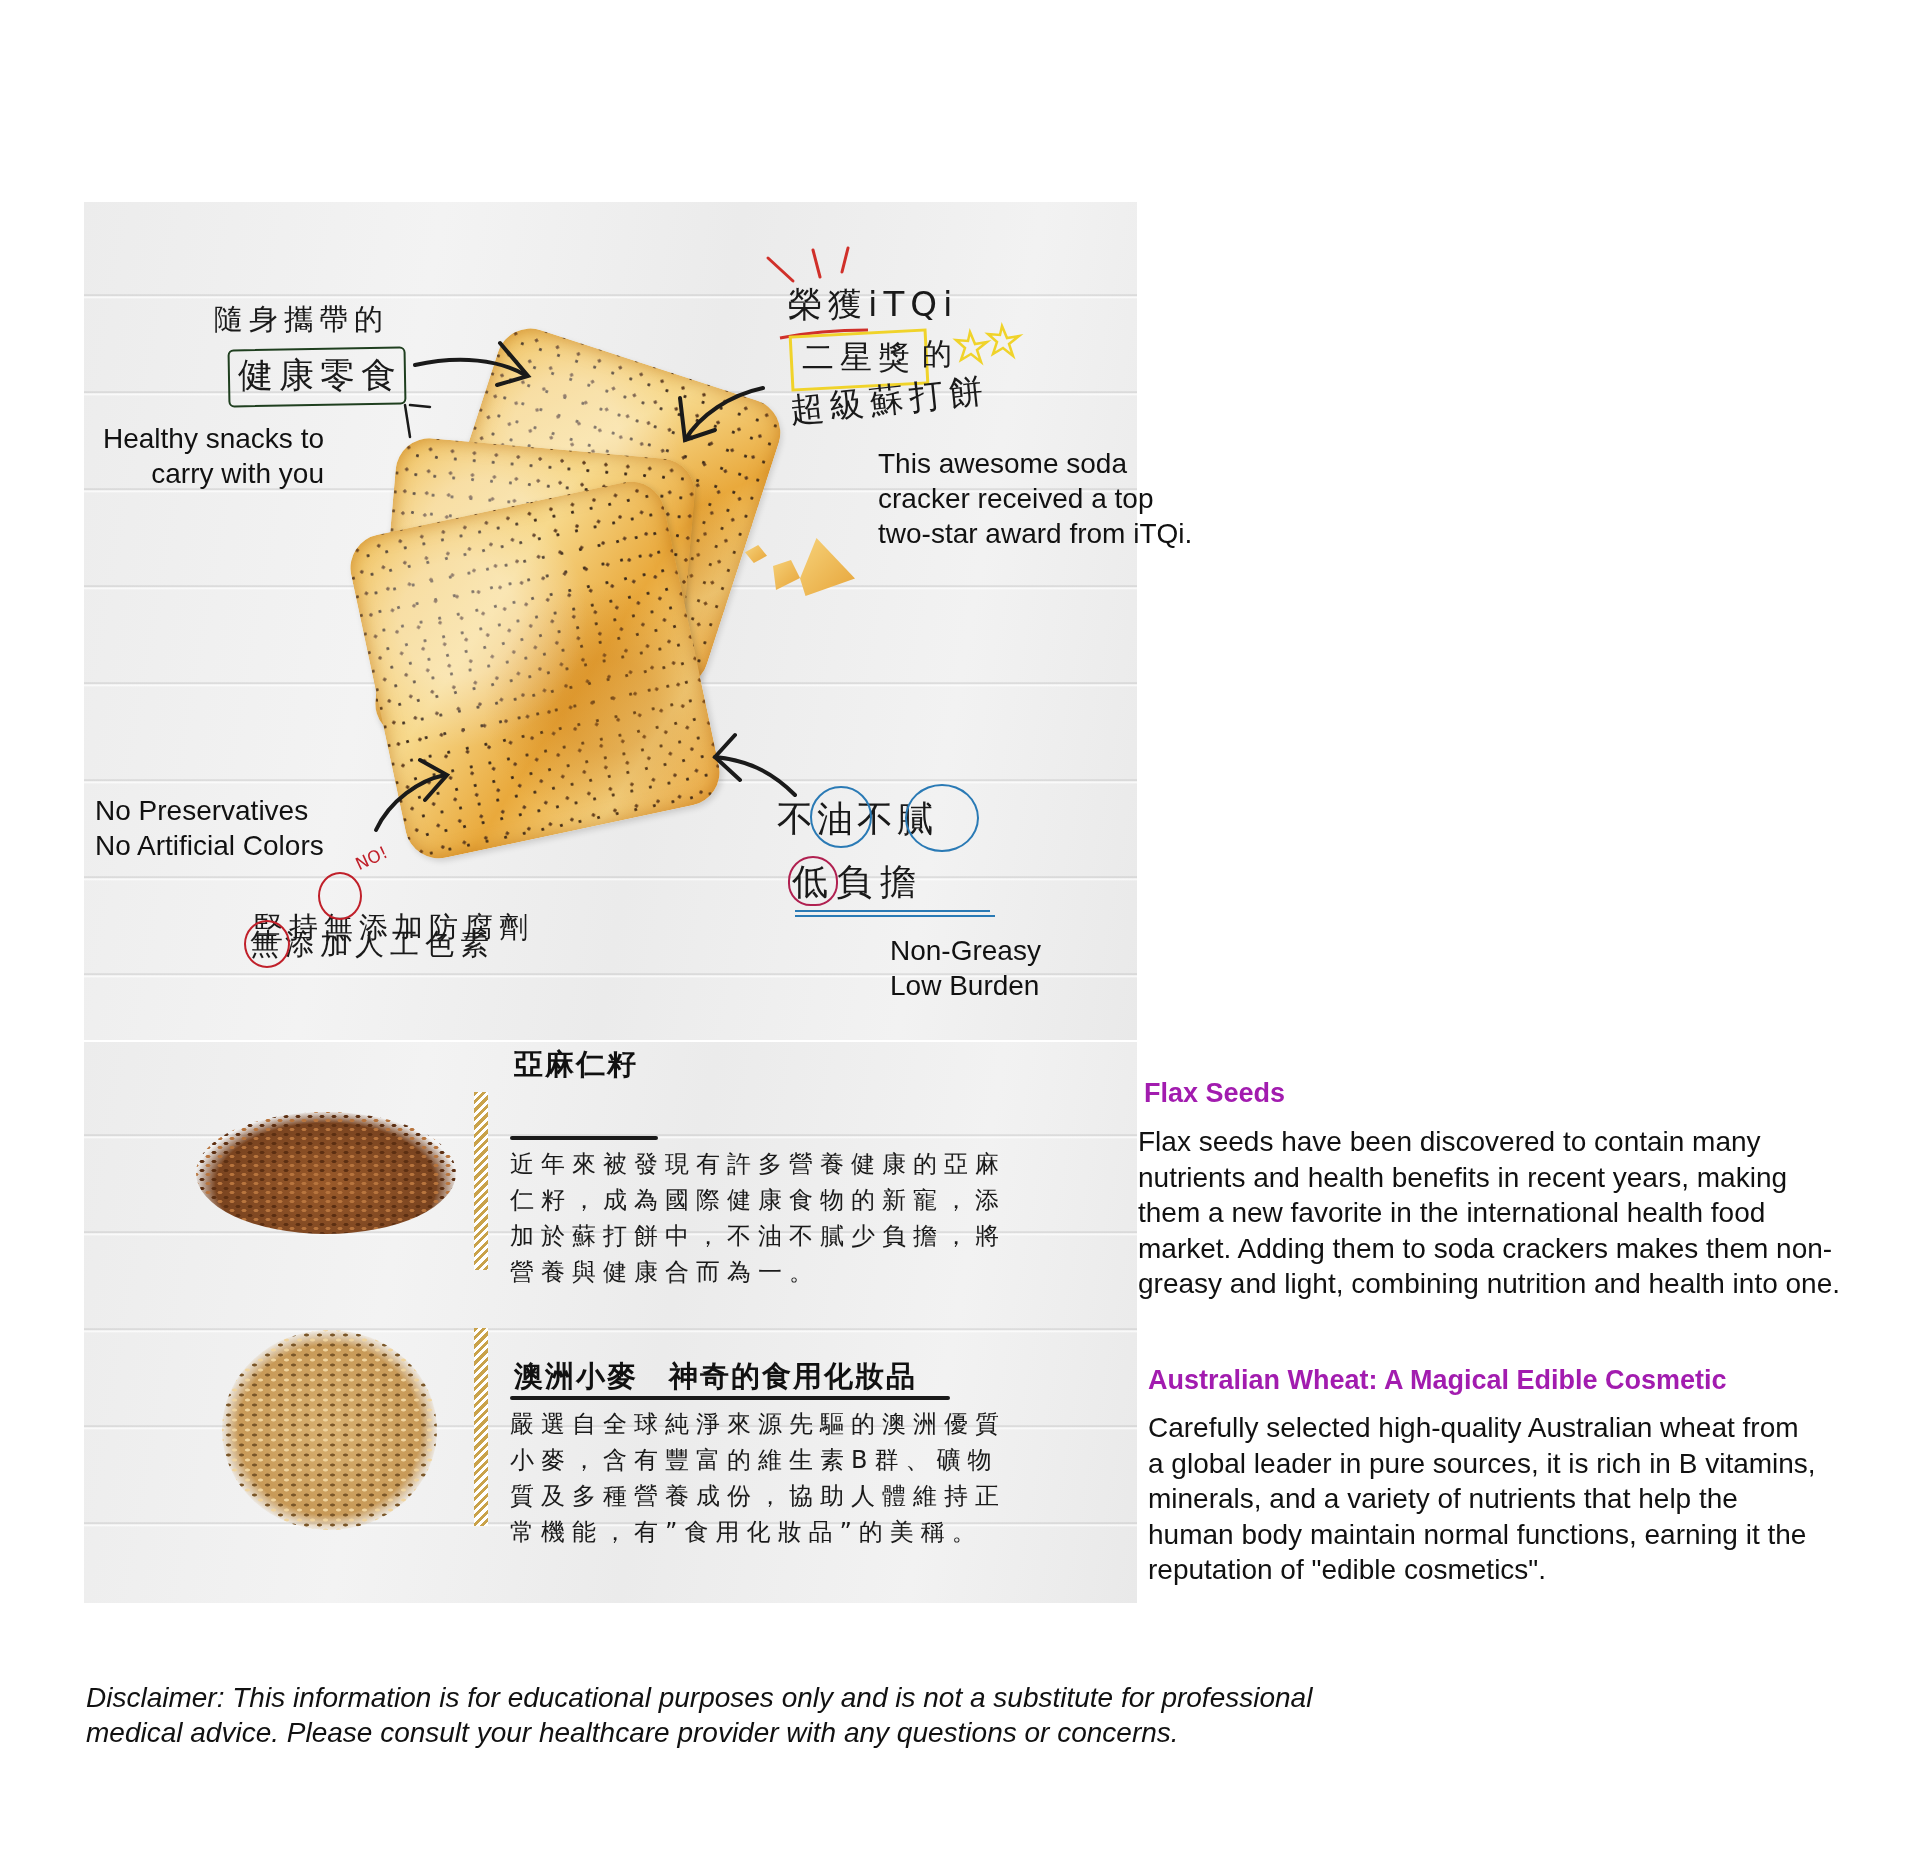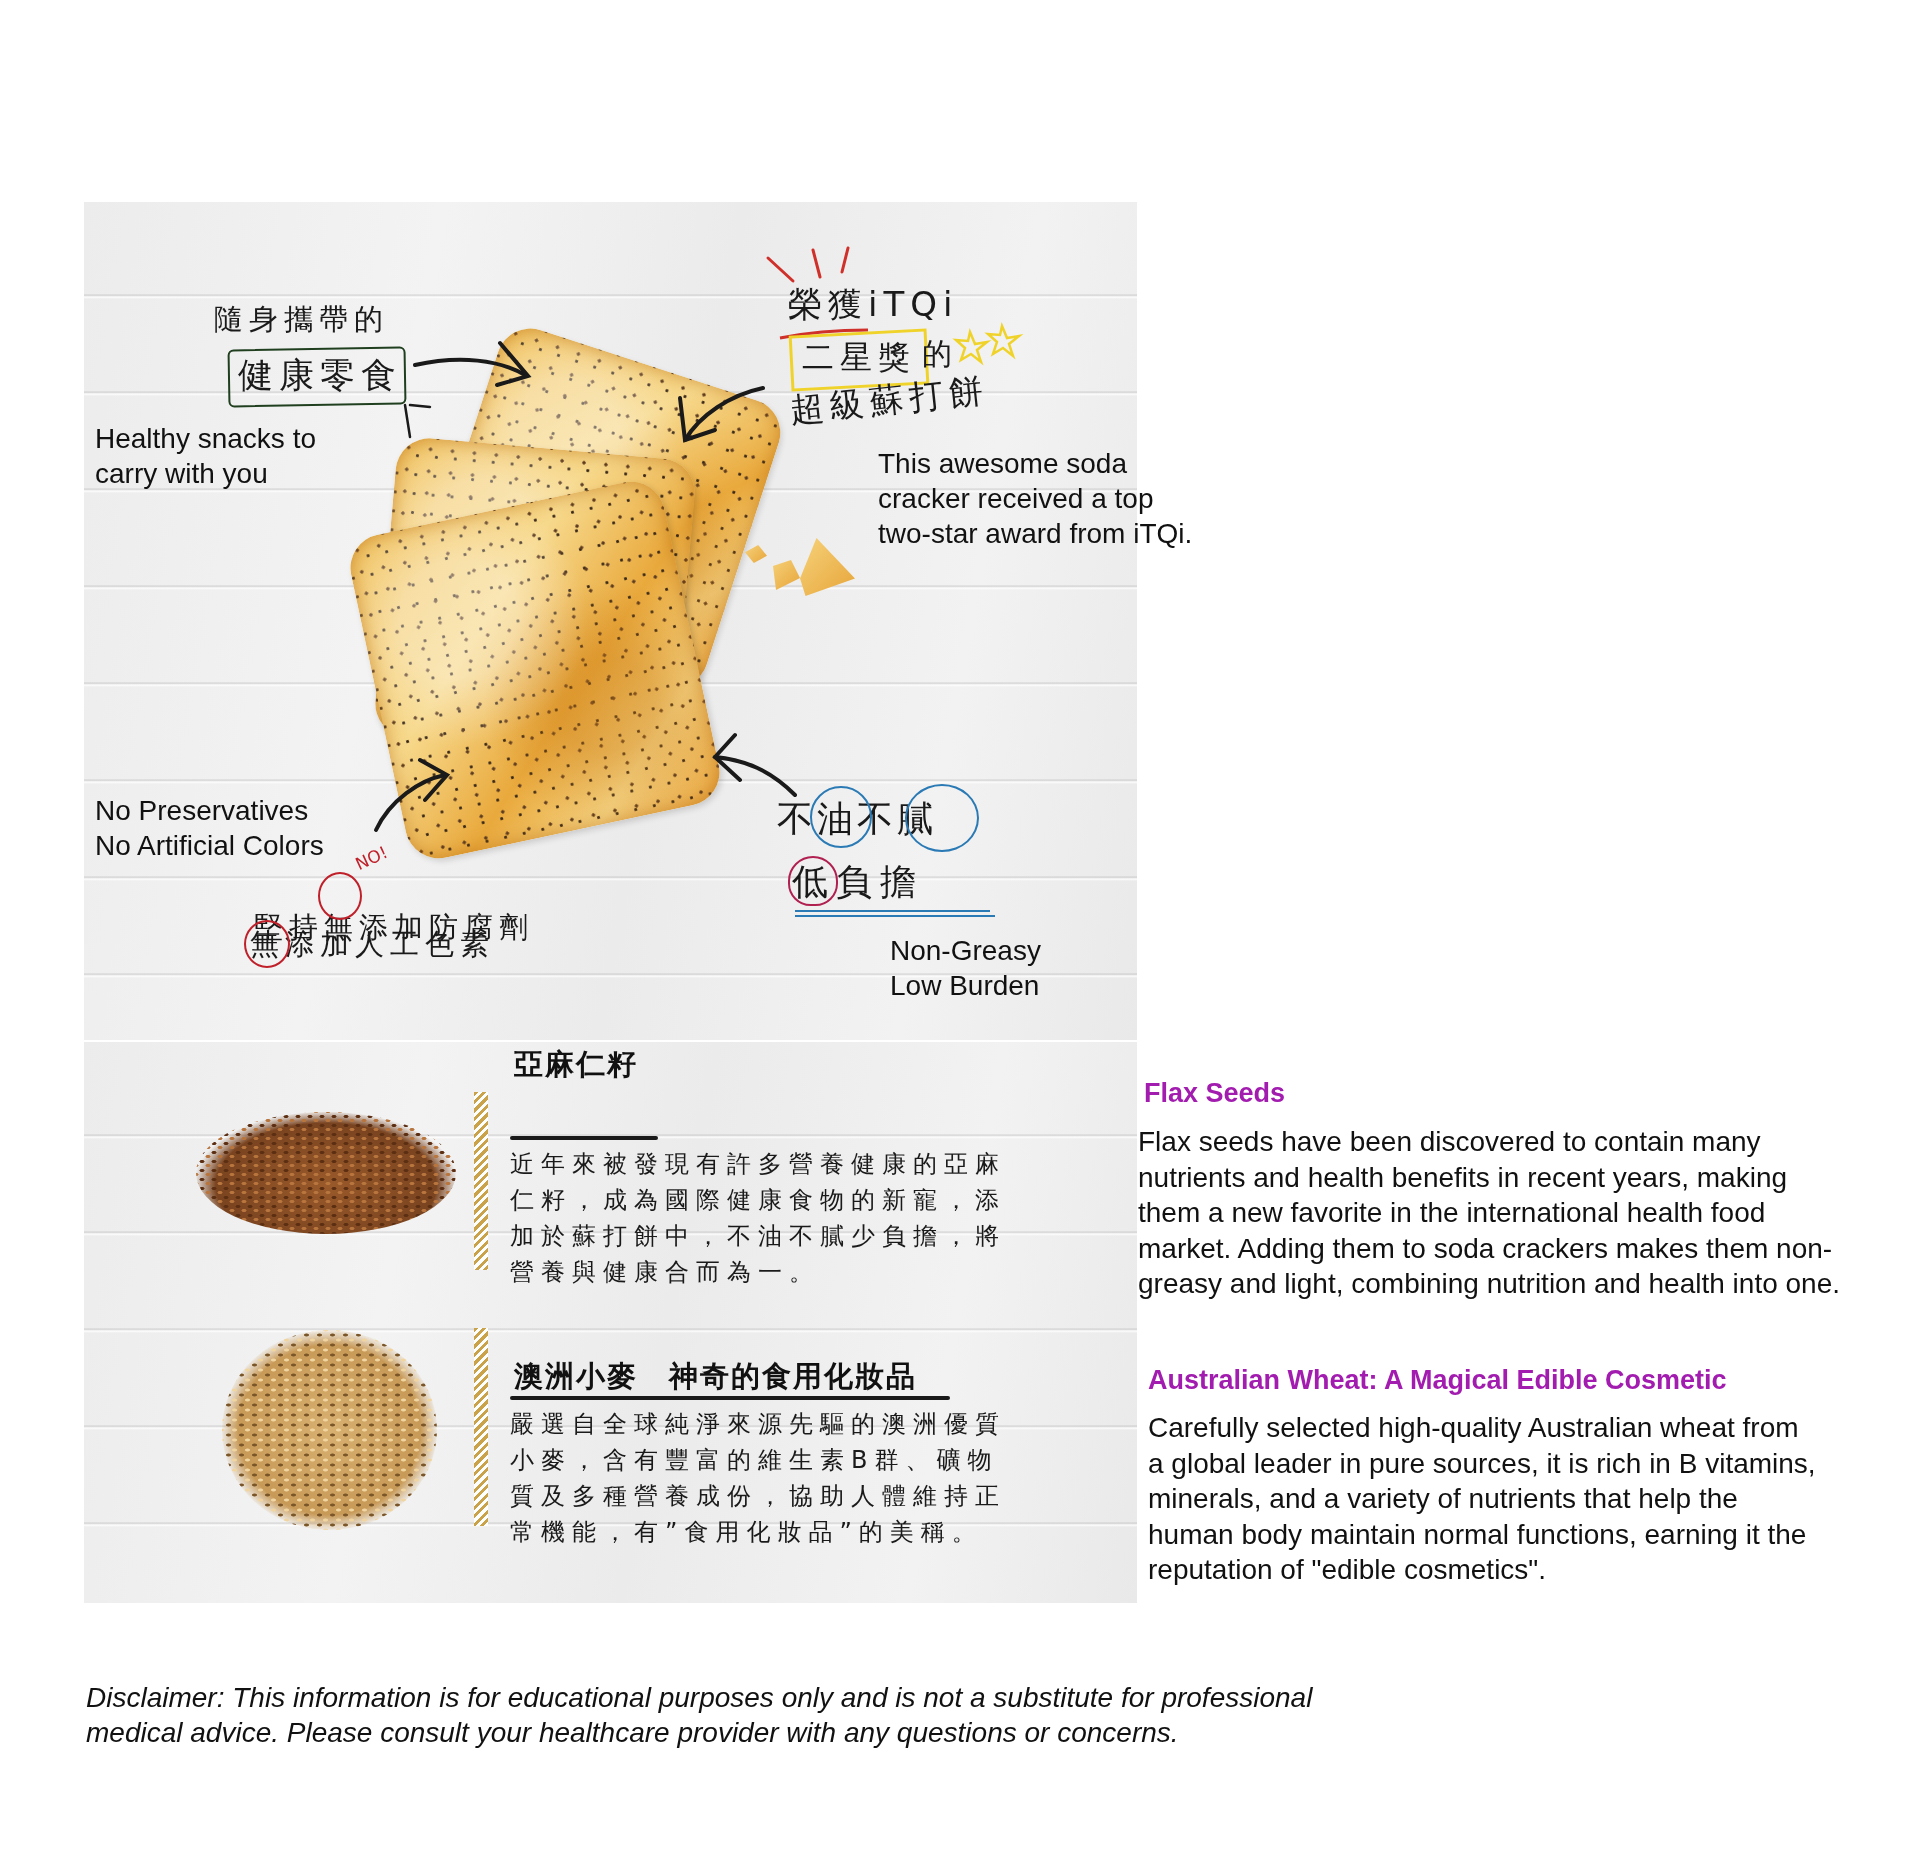--- a/index.html
+++ b/index.html
@@ -88,21 +88,21 @@
   </g>
   <g fill="none" stroke="#1a1a1a" stroke-width="2.5" stroke-linecap="round">
     <path d="M405 405 L 410 437"></path>
     <path d="M410 405 L 430 407"></path>
   </g>
 </svg>
 
 <div class="abs hand" style="left:214px; top:300px; font-size:29px;">隨身攜帶的</div>
 <div class="box-outline" style="left:228px; top:348px; width:174px; height:54px; transform:rotate(-1deg);"></div>
 <div class="abs hand" style="left:238px; top:352px; font-size:35px;">健康零食</div>
-<div class="abs en" style="left:95px; top:421px; white-space:pre-line;">Healthy snacks to
+<div class="abs en" style="left:103px; top:421px; white-space:pre-line;text-align:right;">Healthy snacks to
 carry with you</div>
 
 <svg style="left:0;top:0;width:1px;height:1px;">
   <g stroke="#d0302a" stroke-width="3" stroke-linecap="round">
     <path d="M768 258 L 793 281"></path>
       <path d="M813 250 L 820 277"></path>
       <path d="M848 248 L 842 272"></path>
   </g>
   <path d="M780 338 C 810 332, 840 330, 868 330" stroke="#d0302a" stroke-width="3" fill="none"></path>
   <g stroke="#f0d32a" stroke-width="2.5" fill="none">

